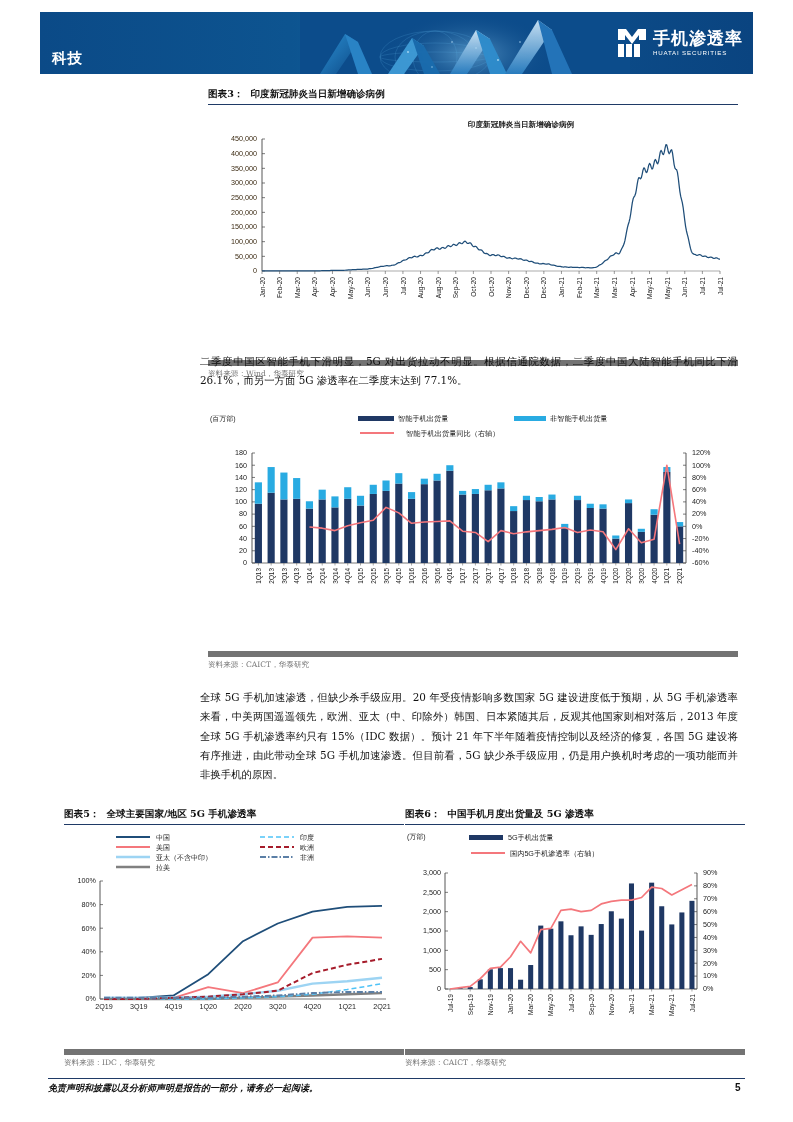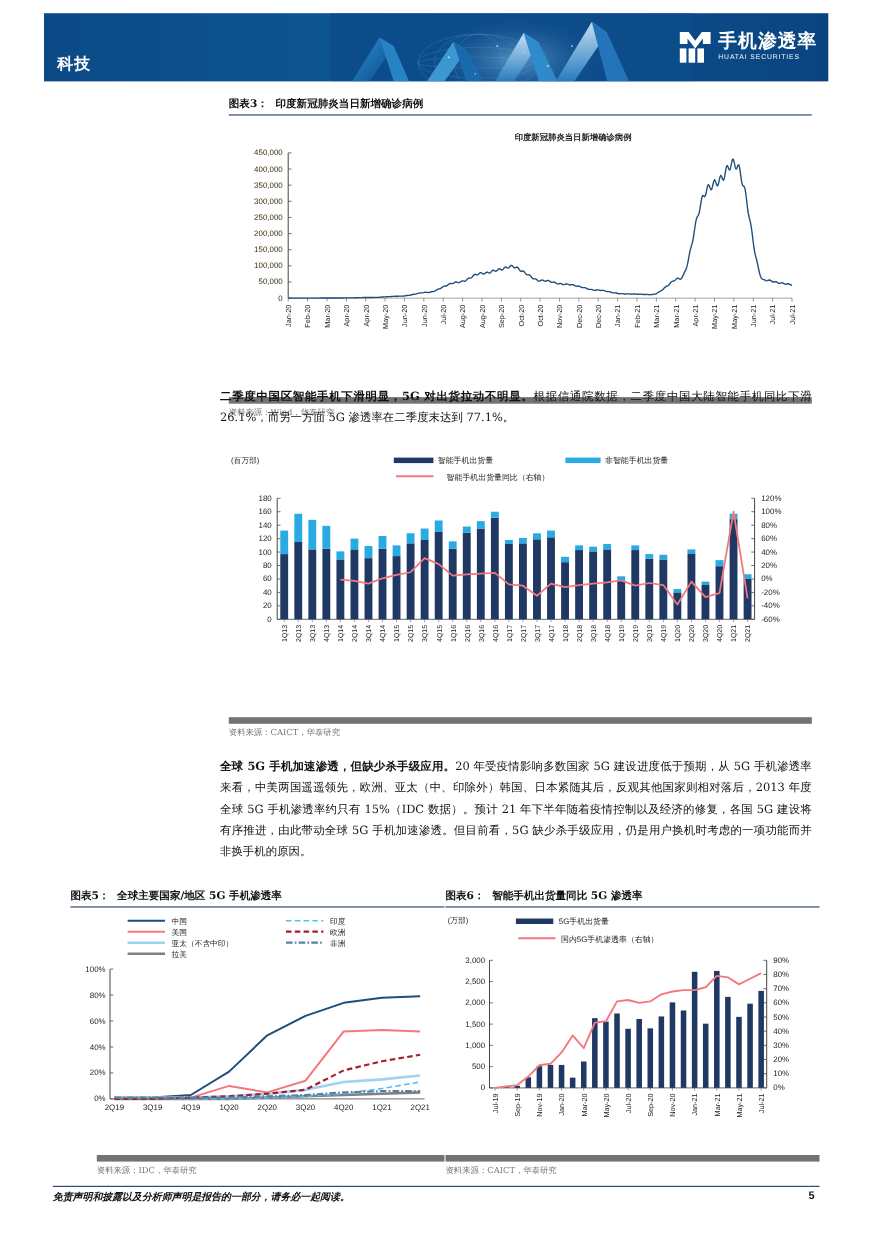--- a/index.html
+++ b/index.html
@@ -44,21 +44,21 @@
     font-family:"DejaVu Serif",serif;
     border-top:6px solid #737373;
     padding-top:3px;
   }
 
   .para {
     font-family:"DejaVu Serif",serif;
     font-size:10.4px; line-height:1.85; color:#111;
     text-align:justify;
   }
-  .para b { font-weight:bold; }
+  .para b { font-weight:normal; }
 
   
   .chart { position:relative; }
 
   svg text { font-family:"Liberation Sans",sans-serif; }
 
   .footer-rule { border-top:1.2px solid #1f3a66; }
   .footer-text {
     font-family:"DejaVu Serif",serif;
     font-size:9px; font-style:italic; font-weight:bold; color:#111;
@@ -472,26 +472,26 @@
         <text x="74.75" y="180" font-size="7.2" fill="#222" text-anchor="middle" font-weight="normal" transform="">3Q19</text>
         <text x="109.5" y="180" font-size="7.2" fill="#222" text-anchor="middle" font-weight="normal" transform="">4Q19</text>
         <text x="144.25" y="180" font-size="7.2" fill="#222" text-anchor="middle" font-weight="normal" transform="">1Q20</text>
         <text x="179" y="180" font-size="7.2" fill="#222" text-anchor="middle" font-weight="normal" transform="">2Q20</text>
         <text x="213.75" y="180" font-size="7.2" fill="#222" text-anchor="middle" font-weight="normal" transform="">3Q20</text>
         <text x="248.5" y="180" font-size="7.2" fill="#222" text-anchor="middle" font-weight="normal" transform="">4Q20</text>
         <text x="283.25" y="180" font-size="7.2" fill="#222" text-anchor="middle" font-weight="normal" transform="">1Q21</text>
         <text x="318" y="180" font-size="7.2" fill="#222" text-anchor="middle" font-weight="normal" transform="">2Q21</text>
       </svg>
   </div>
-  <div class="src" style="margin-top:4px;margin-left:24px;">资料来源：IDC，华泰研究</div>
+  <div class="src" style="margin-top:4px;">资料来源：IDC，华泰研究</div>
 </div>
 
 <div style="position:absolute;left:405px;top:808px;width:340px;">
   <div class="fig-title">
-    <span class="num">图表6：</span><span>智能手机出货量同比 5G 渗透率</span>
+    <span class="num">图表6：</span><span>中国手机月度出货量及 5G 渗透率</span>
   </div>
   <div class="chart" style="margin-top:4px;">
     <svg id="chart6" width="338" height="212" viewBox="0 0 338 212">
         <text x="2" y="10" font-size="7" fill="#222" text-anchor="start" font-weight="normal" transform="" font-family="&quot;DejaVu Serif&quot;,serif">(万部)</text>
         <rect x="64" y="6" width="34" height="5" fill="#1f3864"></rect>
         <text x="103" y="11" font-size="7.2" fill="#222" text-anchor="start" font-weight="normal" transform="" font-family="&quot;DejaVu Serif&quot;,serif">5G手机出货量</text>
         <line x1="66" y1="24" x2="100" y2="24" stroke="#F4777C" stroke-width="1.8"></line>
         <text x="105" y="27" font-size="7.2" fill="#222" text-anchor="start" font-weight="normal" transform="" font-family="&quot;DejaVu Serif&quot;,serif">国内5G手机渗透率（右轴）</text>
         <text x="36" y="162.3" font-size="7.2" fill="#222" text-anchor="end" font-weight="normal" transform="">0</text>
         <line x1="40" y1="160" x2="43" y2="160" stroke="#444" stroke-width="0.7"></line>

